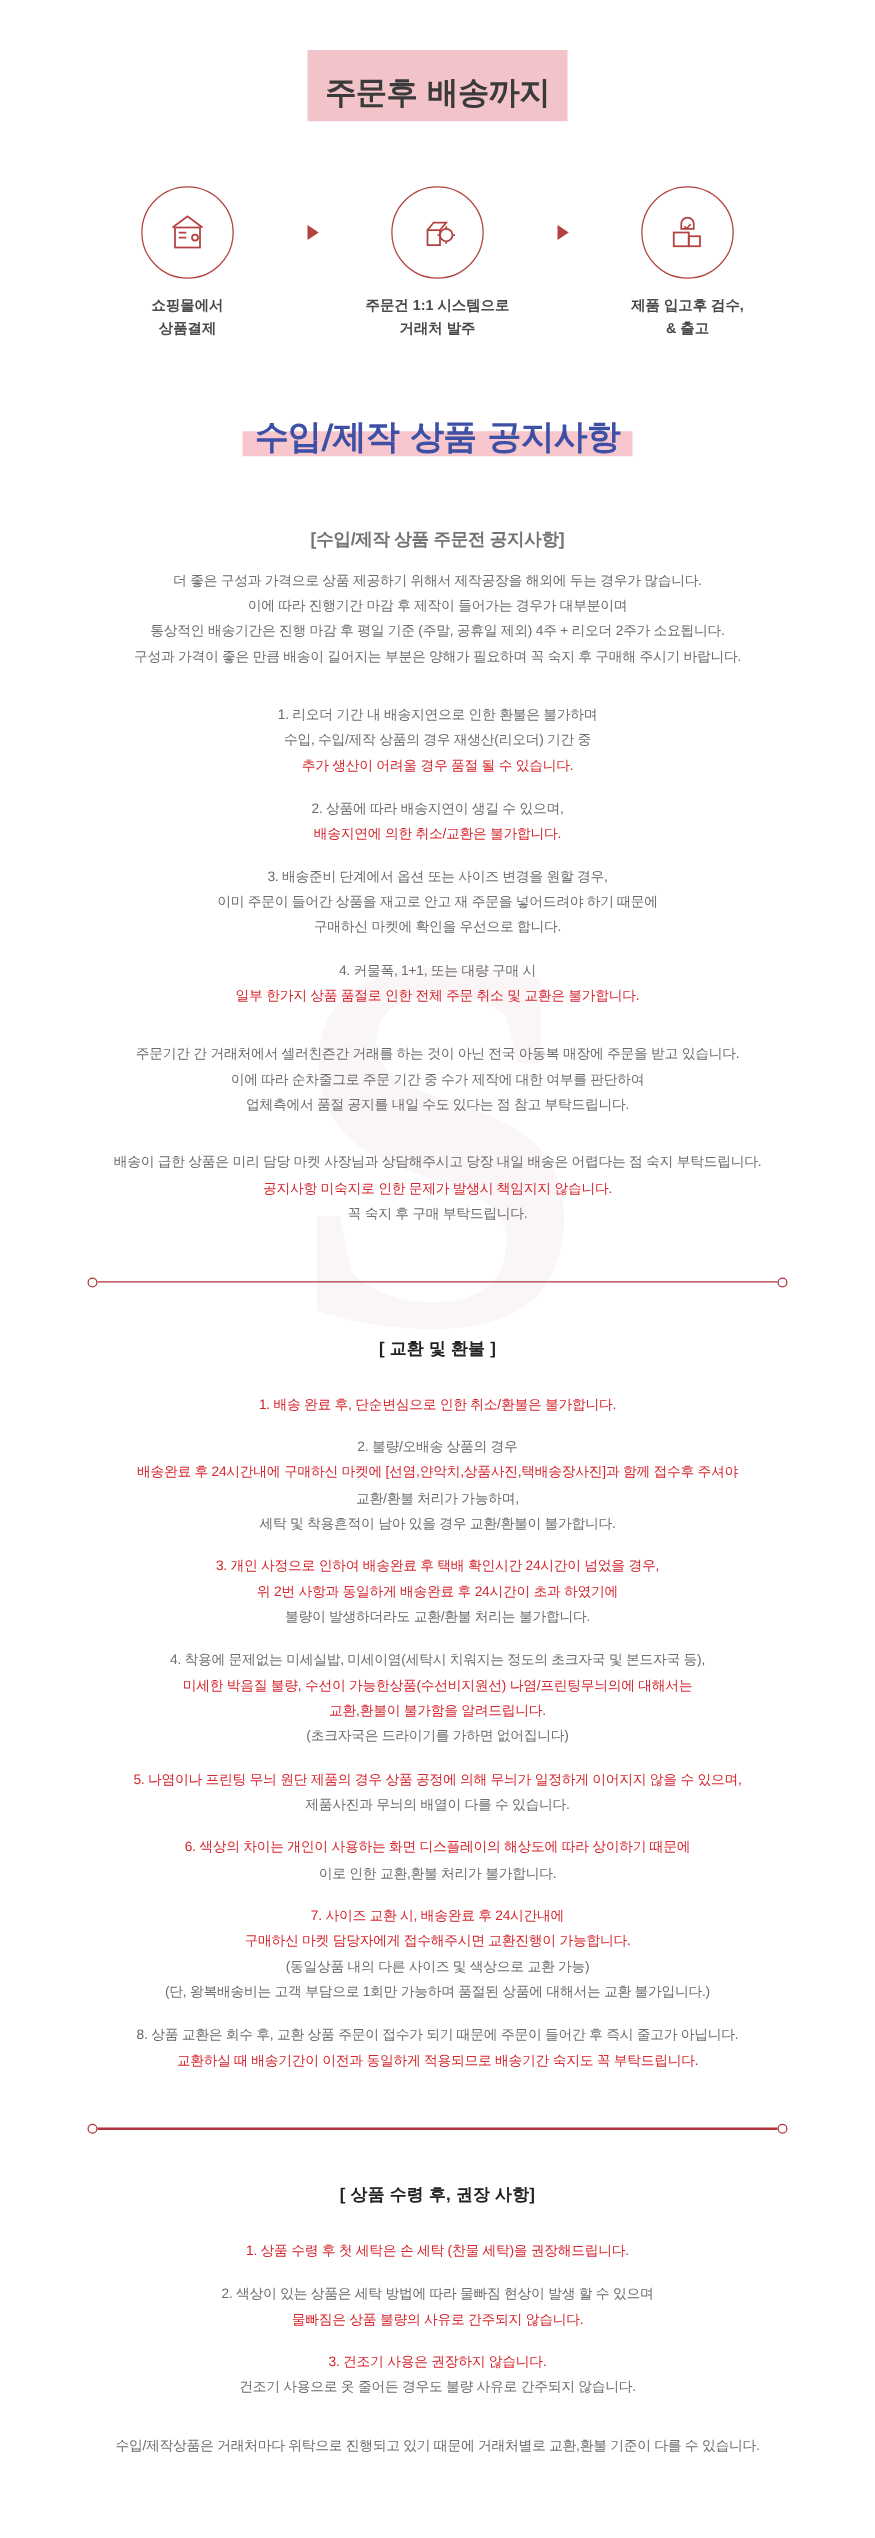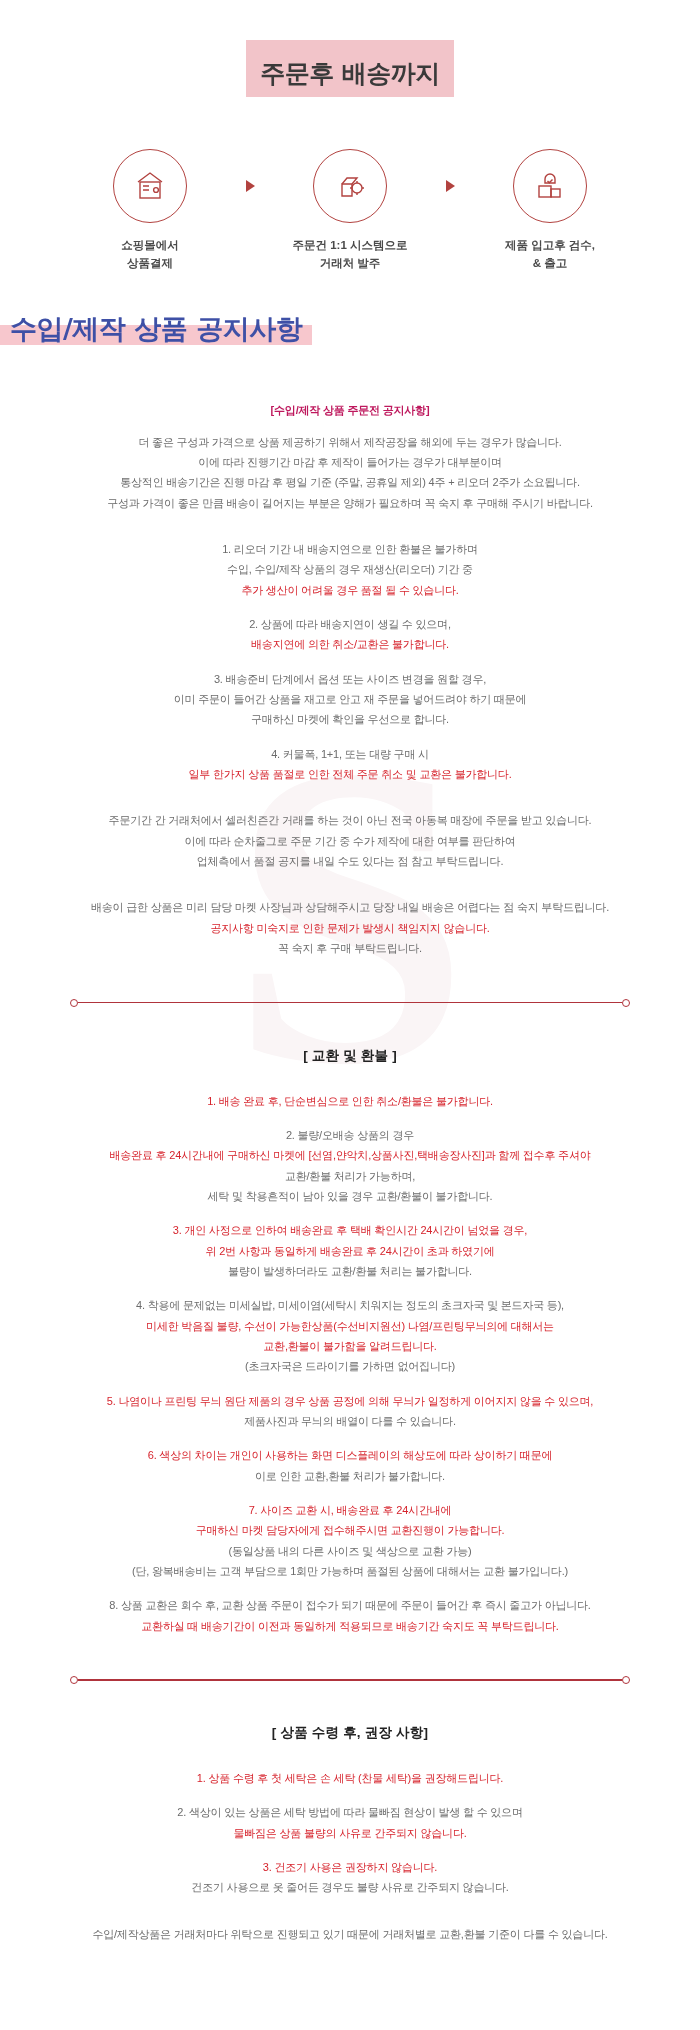--- a/index.html
+++ b/index.html
@@ -93,22 +93,22 @@
   }
   .arrow .tri {
     width: 0; height: 0;
     border-left: 9px solid #b2423f;
     border-top: 6px solid transparent;
     border-bottom: 6px solid transparent;
   }
 
   
   .sec2-head {
-    margin-top: 38px;
-    text-align: left;
+    margin-top: 58px;
+    text-align: center;
     position: relative;
   }
   .sec2-head .hl {
     display: inline-block;
     position: relative;
     padding: 0 10px;
   }
   .sec2-head .hl .bar {
     position: absolute;
     left: 0; right: 0;
@@ -123,23 +123,23 @@
     font-size: 27px;
     font-weight: bold;
     color: #3e50a6;
     letter-spacing: -0.5px;
     font-family: "DejaVu Sans", sans-serif;
   }
 
   
   .block { text-align: center; }
   .h-title {
-    font-size: 11px;
-    font-weight: bold;
-    color: #be185d;
+    font-size: 14px;
+    font-weight: bold;
+    color: #737373;
     letter-spacing: -0.2px;
   }
   p.l {
     margin: 0;
     font-size: 11px;
     line-height: 1.85;
     color: #6b6b6b;
     letter-spacing: -0.2px;
   }
   p.l.red { color: #d6232c; font-weight: normal; }

